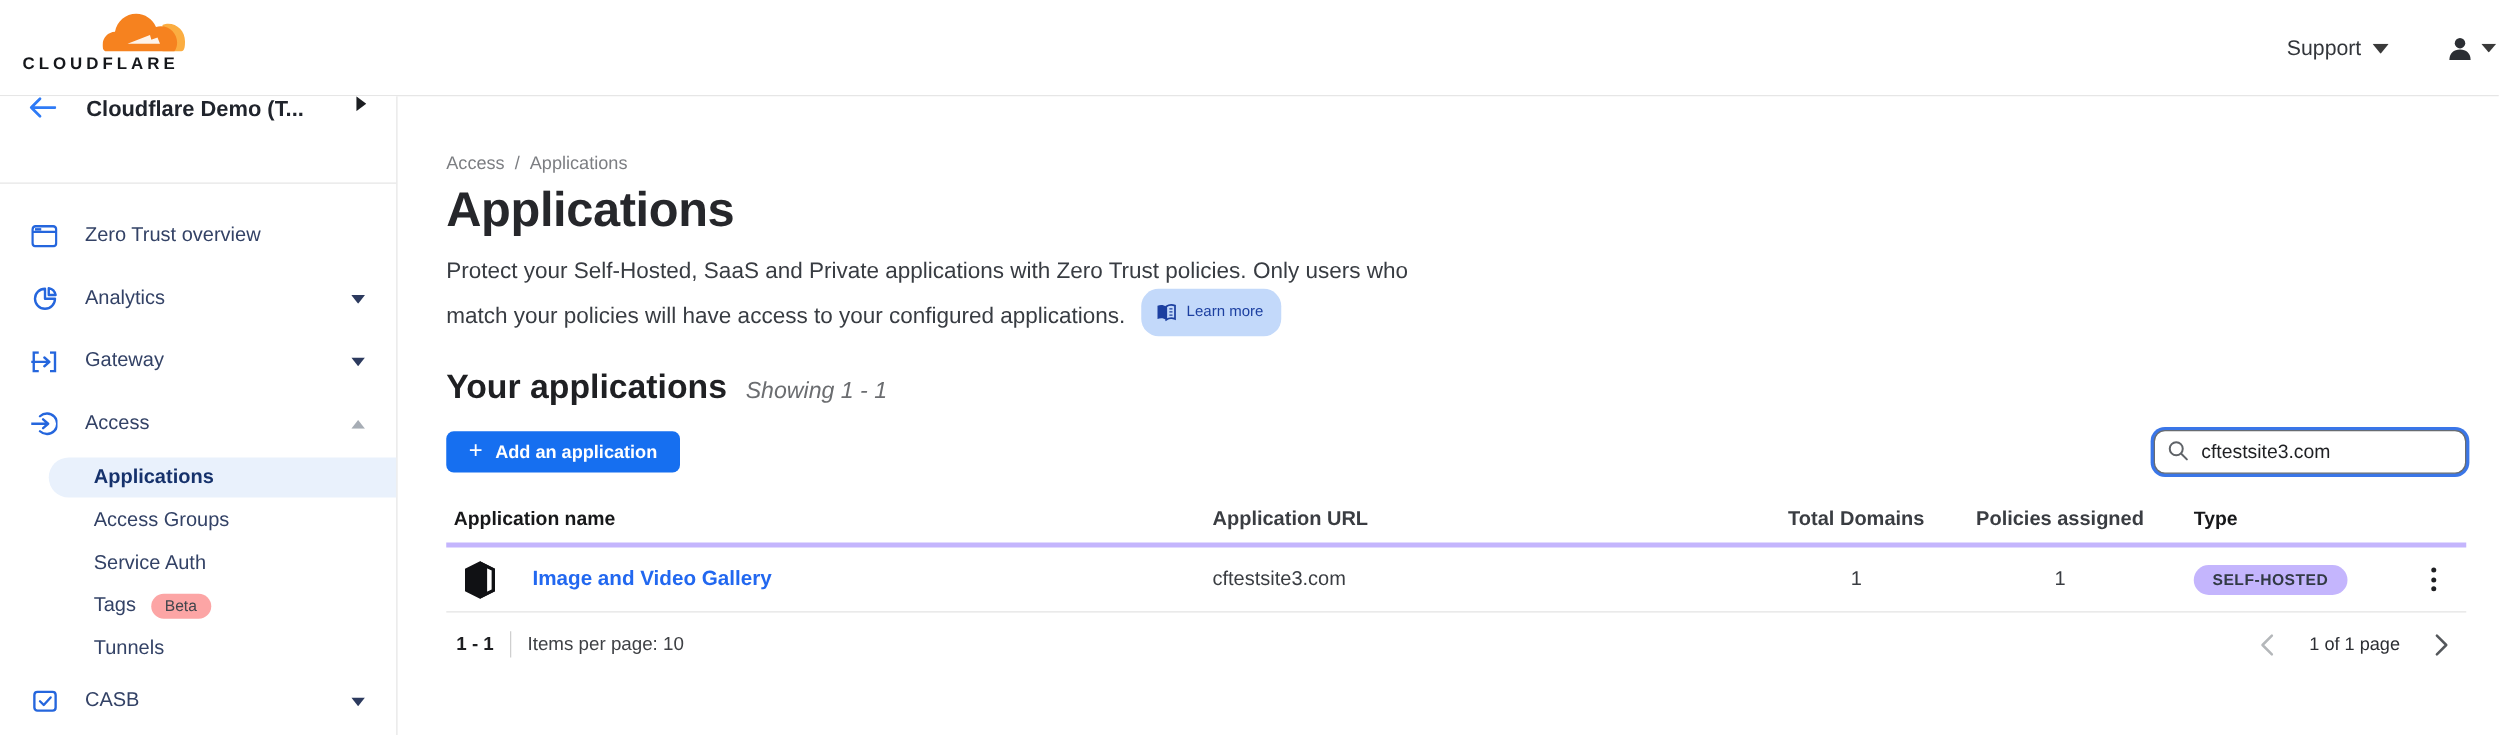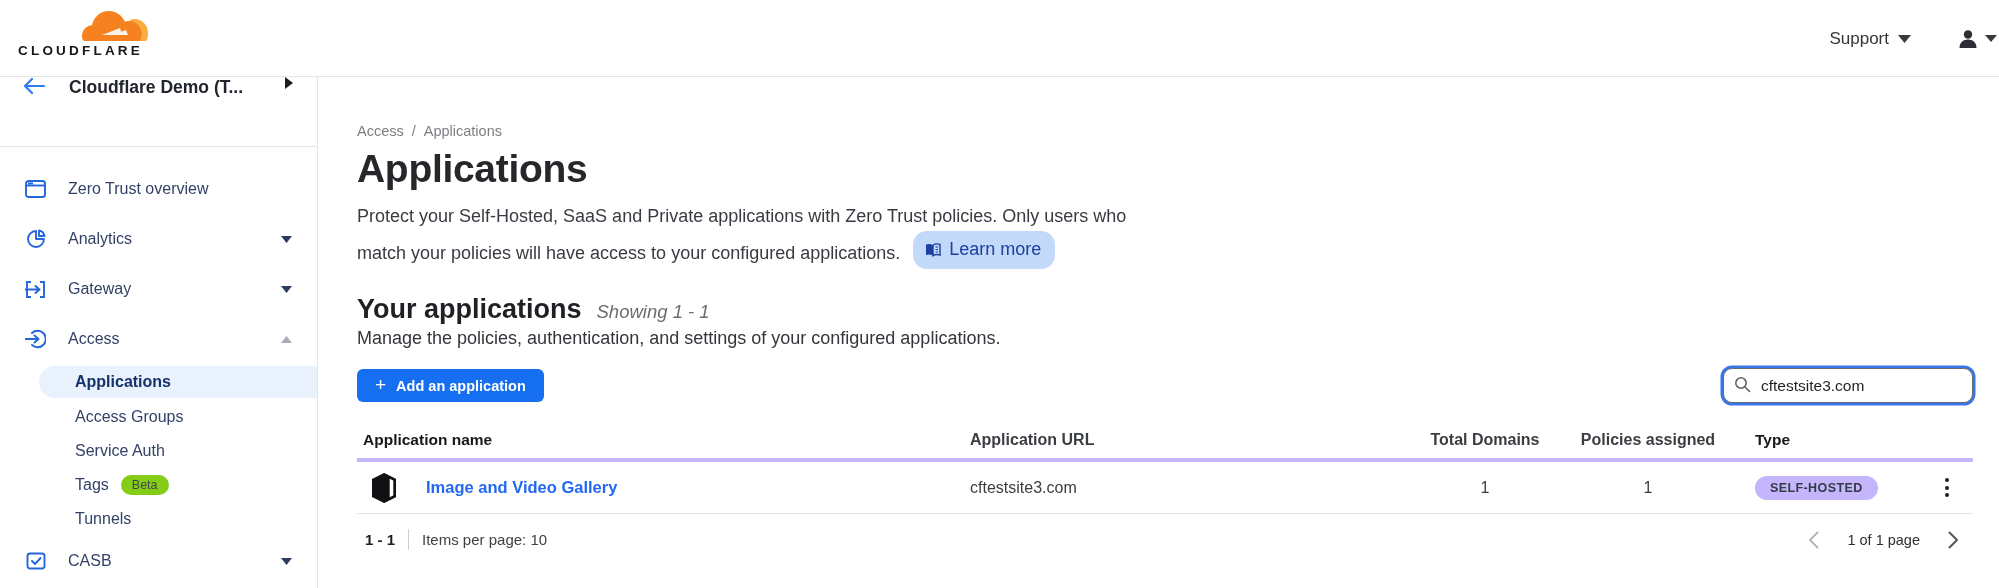--- a/index.html
+++ b/index.html
@@ -28,31 +28,31 @@
   .nav { padding-top:17px; }
   .nav-item { height:50px; display:flex; align-items:center; padding:0 12px 0 25px; cursor:pointer; }
   .nav-icon { width:21px; display:flex; justify-content:center; }
   .nav-label { font-size:16px; color:#334266; margin-left:22px; flex:1; }
   .caret { margin-right:13px; display:flex; }
   .subnav { }
   .subnav-item { height:34px; display:flex; align-items:center; padding-left:75px; font-size:16px;
     color:#334266; cursor:pointer; }
   .subnav-item.selected { height:32px; margin:2px 0 2px 39px; padding-left:36px;
     background:#e9f1fc; border-radius:16px 0 0 16px; font-weight:bold; color:#16326c; }
-  .beta-badge { margin-left:12px; background:#84cc16; color:#42464d; font-size:12.5px;
+  .beta-badge { margin-left:12px; background:#fca5a5; color:#42464d; font-size:12.5px;
     padding:3px 11px; border-radius:11px; }
 
   
   .main { position:absolute; left:318px; top:77px; width:1681px; height:511px; padding-left:39px; }
   .crumbs { margin-top:46px; font-size:14.5px; color:#7c7e82; display:flex; gap:8px; }
   .crumb { cursor:pointer; }
   .page-title { margin-top:8px; font-size:39px; font-weight:bold; color:#26272b; letter-spacing:-0.3px; }
   .desc { margin-top:11px; font-size:18px; line-height:29px; color:#383c42; }
   .learn-more { display:inline-flex; align-items:center; gap:8px; background:#c3d9fa; color:#1c3fa0;
-    font-size:18px; font-weight:500; padding:4px 14px 5px 12px; border-radius:14px; margin-left:8px;
+    font-size:12px; font-weight:500; padding:4px 14px 5px 12px; border-radius:14px; margin-left:8px;
     vertical-align:2px; cursor:pointer; }
   .sec-head { margin-top:25px; display:flex; align-items:baseline; }
   .sec-title { font-size:27px; font-weight:bold; color:#1f2023; }
   .sec-showing { font-style:italic; font-size:18.5px; color:#6b6d70; margin-left:15px; }
   .sec-sub { margin-top:3px; font-size:18px; color:#33363b; }
 
   .controls { margin-top:19px; width:1616px; display:flex; justify-content:space-between; align-items:center; }
   .btn-add { display:inline-flex; align-items:center; gap:10px; background:#166ff0; color:#fff;
     border:none; font-family:inherit; font-size:14.5px; font-weight:bold; padding:0 18px; height:33px;
     border-radius:6px; cursor:pointer; }
@@ -245,21 +245,20 @@
         <path d="M10.5 4 H13 M10.5 6.5 H13 M10.5 9 H13" stroke="#1c3fa0" stroke-width="1"></path>
       </svg>
       <span>Learn more</span>
     </span>
   </div>
 
   <div class="sec-head">
     <span class="sec-title">Your applications</span>
     <span class="sec-showing">Showing 1 - 1</span>
   </div>
-  <div class="sec-sub">Manage the policies, authentication, and settings of your configured applications.</div>
 
   <div class="controls">
     <button class="btn-add">
       <span class="plus">+</span>
       <span>Add an application</span>
     </button>
     <div class="search-wrap">
       <span class="search-icon-box">
         <svg width="17" height="17" viewBox="0 0 17 17">
             <circle cx="7" cy="7" r="5.2" stroke="#5f6368" stroke-width="1.6" fill="none"></circle>

